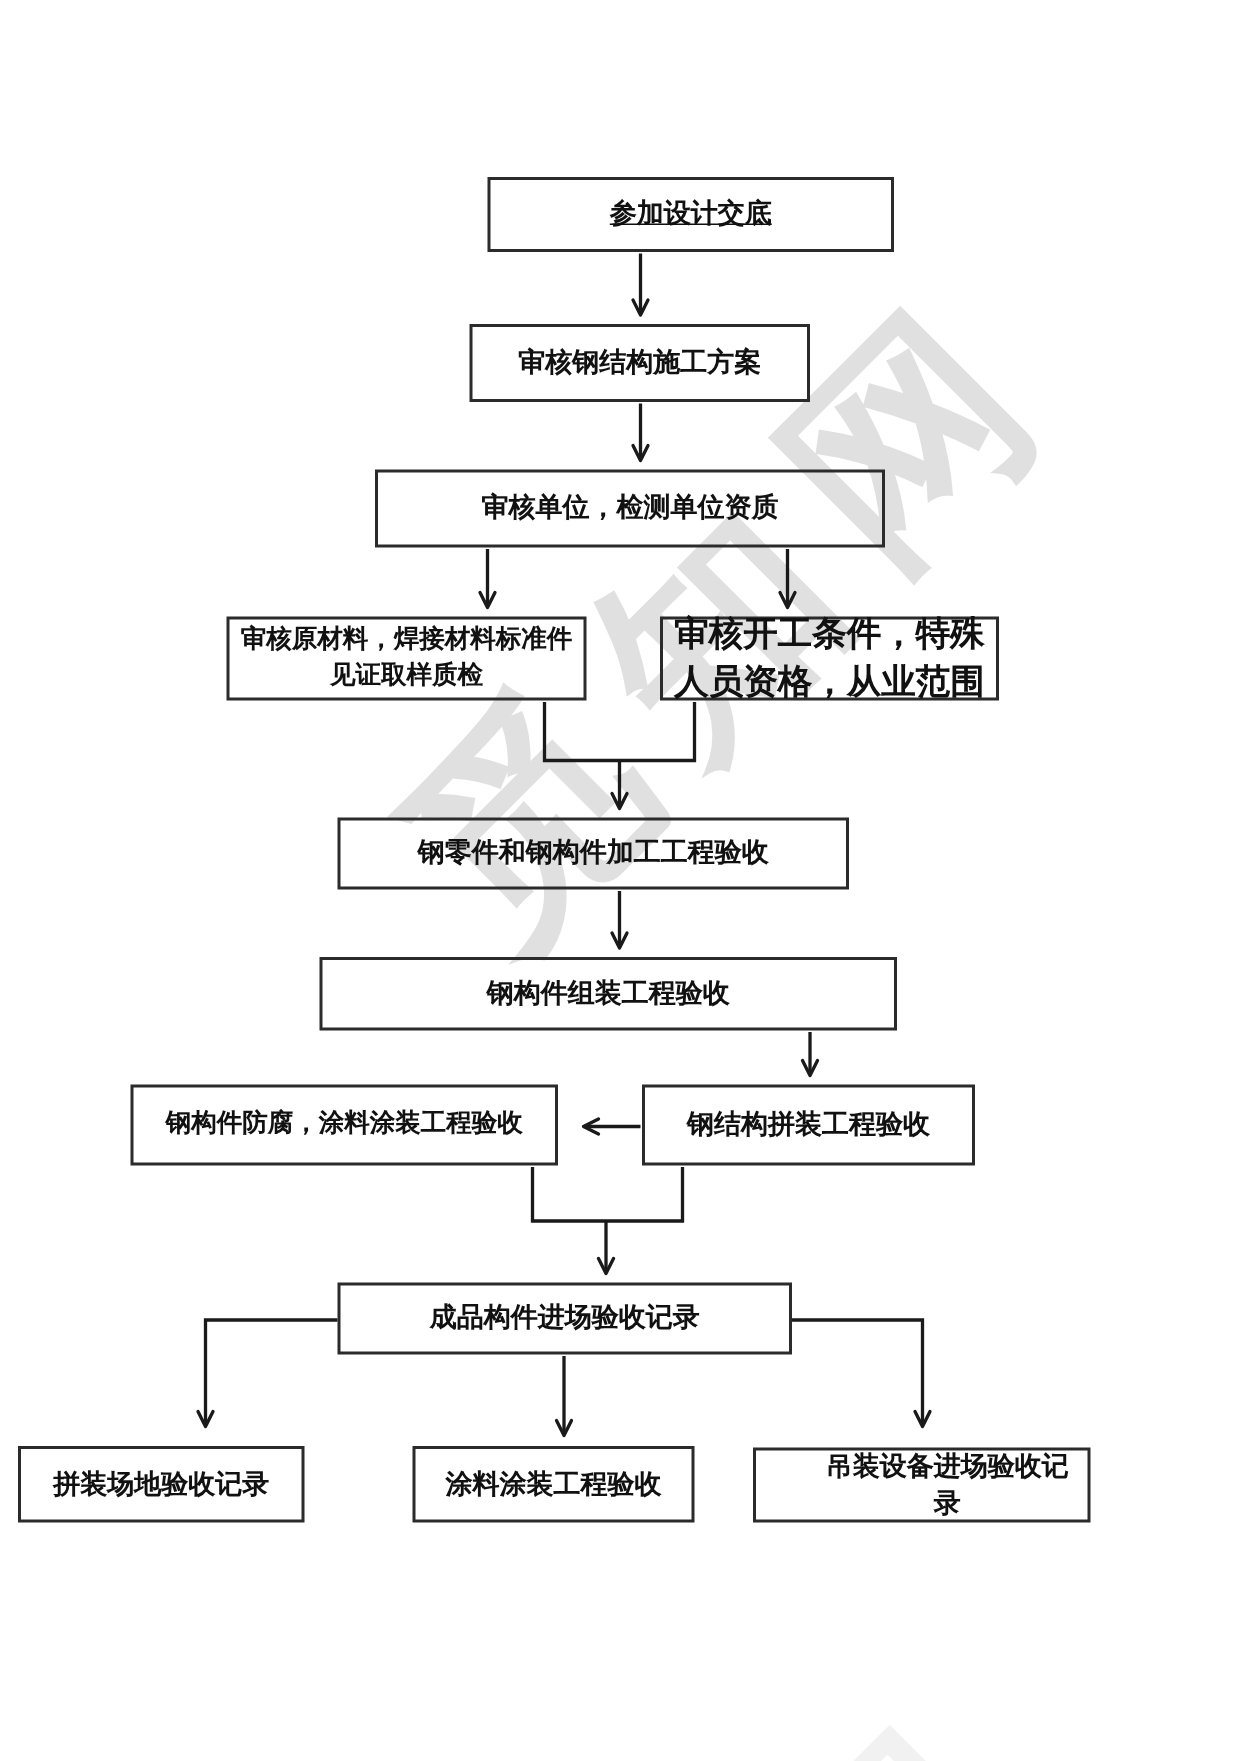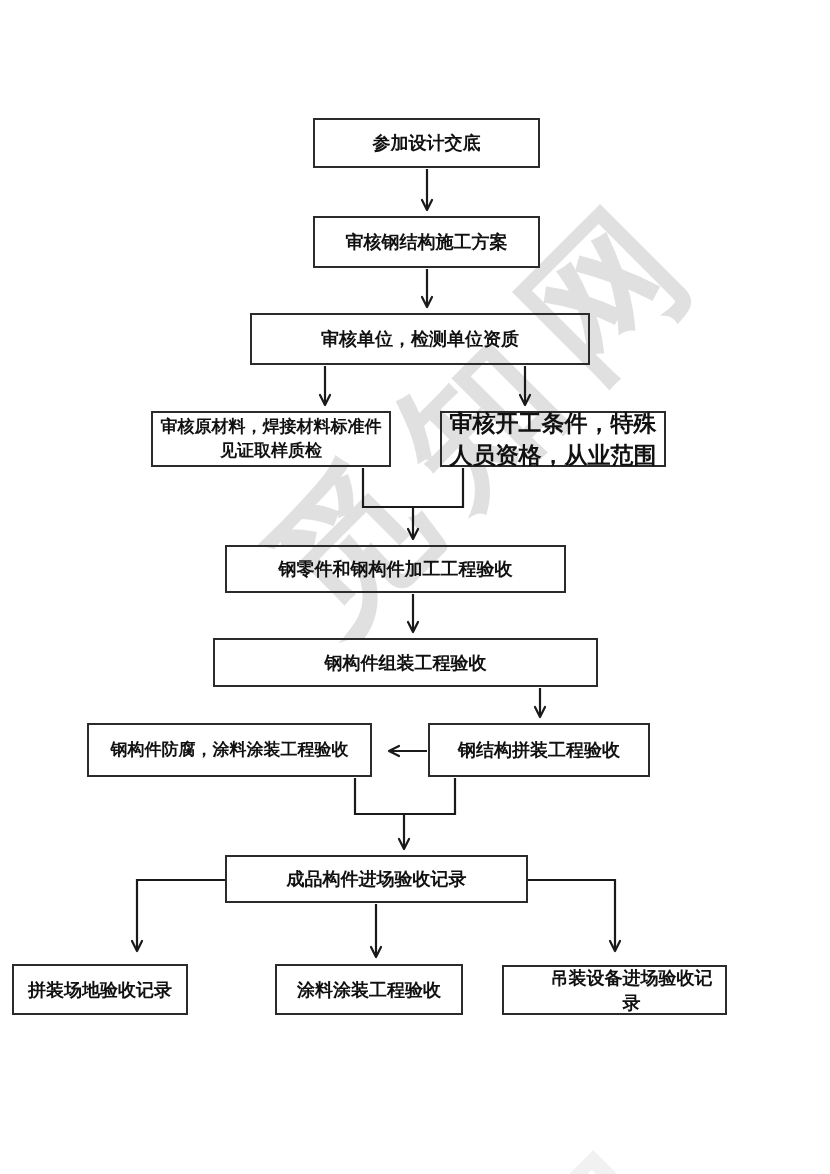--- a/index.html
+++ b/index.html
@@ -38,31 +38,31 @@
     align-items: center;
     justify-content: center;
     text-align: center;
     font-weight: 700;
     font-size: 18px;
     line-height: 1.4;
     color: #111111;
     padding: 2px 10px;
     z-index: 3;
   }
-  .n1  { left: 313px; top: 118px;  width: 227px; height: 50px; }
+  .n1  { left: 325px; top: 118px;  width: 271px; height: 50px; text-decoration: underline; }
   .n2  { left: 313px; top: 216px;  width: 227px; height: 52px; }
   .n3  { left: 250px; top: 313px;  width: 340px; height: 52px; }
   .n4l { left: 151px; top: 411px;  width: 240px; height: 56px; font-size: 17px; padding: 2px 6px; }
   .n4r { left: 440px; top: 411px;  width: 226px; height: 56px; font-size: 23px; padding: 2px 6px; }
   .n5  { left: 225px; top: 545px;  width: 341px; height: 48px; }
   .n6  { left: 213px; top: 638px;  width: 385px; height: 49px; }
   .n7l { left: 87px;  top: 723px;  width: 285px; height: 54px; font-size: 17px; }
   .n7r { left: 428px; top: 723px;  width: 222px; height: 54px; }
   .n8  { left: 225px; top: 855px;  width: 303px; height: 48px; }
-  .n9l { left: 12px;  top: 964px;  width: 176px; height: 51px; }
+  .n9l { left: 12px;  top: 964px;  width: 191px; height: 51px; }
   .n9m { left: 275px; top: 964px;  width: 188px; height: 51px; }
   .n9r { left: 502px; top: 965px;  width: 225px; height: 50px; padding-left: 44px; }
 </style>
 </head>
 <body>
 
 <div class="page">
 
   <div class="watermark wm-center">觅知网</div>
   <div class="watermark wm-bottom">觅知网</div>

